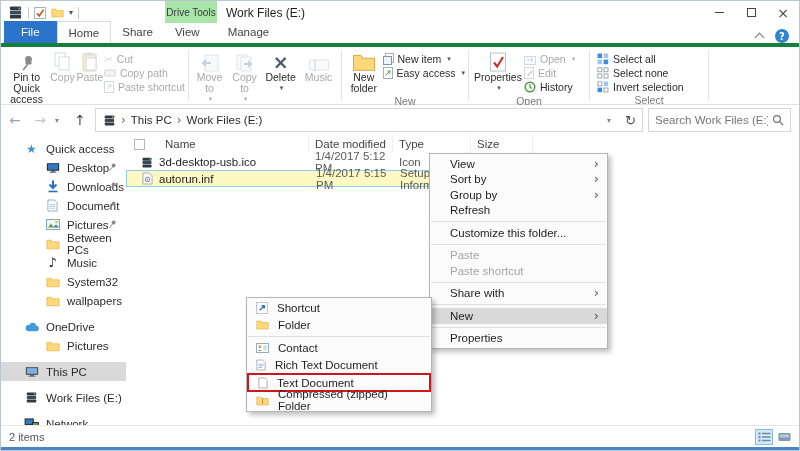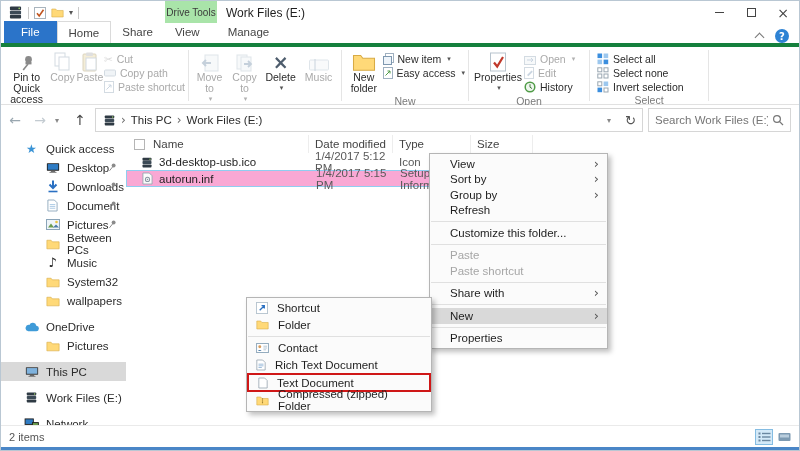--- a/index.html
+++ b/index.html
@@ -71,32 +71,32 @@
   .side-item.selected { background:#d9d9d9; }
   .side-gap { height:7px; }
   .pin-ic { position:absolute; right:9px; top:4px; }
   .ic { display:flex; align-items:center; justify-content:center; width:15px; flex:0 0 auto; }
   .star-g { color:#3a93d5; font-size:12px; }
   .music-g { color:#222; font-size:13px; }
 
   .filearea { flex:1; display:flex; flex-direction:column; position:relative; }
   .cols-header { height:18px; display:flex; align-items:center; font-size:11.5px; color:#444; position:relative; }
   .ch-cell { display:flex; align-items:center; height:100%; border-right:1px solid #ededed; padding-left:6px; }
-  .ch-name { width:183px; padding-left:8px; gap:8px; }
+  .ch-name { width:183px; padding-left:8px; gap:20px; }
   .ch-date { width:84px; }
   .ch-type { width:78px; }
   .ch-size { width:62px; }
   .hdr-checkbox { width:11px; height:11px; border:1px solid #b5b5b5; background:#fff; }
   .sort-caret { position:absolute; left:138px; top:-3px; font-size:10px; color:#666; }
   .frow { height:17px; display:flex; align-items:center; font-size:11.5px; width:420px; }
   .frow .fc-name { width:183px; display:flex; align-items:flex-end; gap:6px; padding-left:15px; color:#1e1e1e; }
   .frow .fc { color:#595959; }
   .frow .fc-date { width:84px; padding-left:6px; }
   .frow .fc-type { width:78px; padding-left:6px; }
-  .frow.hover { border:1px solid #90cdf0; background:#f9a8d4; }
+  .frow.hover { border:1px solid #90cdf0; background:#fef9c3; }
 
   
   .cmenu { position:absolute; left:428px; top:152px; width:179px; background:#fbfbfb; border:1px solid #b5b5b5; box-shadow:3px 3px 5px rgba(0,0,0,.25); padding:2px 0; z-index:10; }
   .cm-item { height:15.5px; display:flex; align-items:center; padding:0 8px 0 20px; font-size:11.5px; color:#1e1e1e; }
   .cm-item .cm-arrow { margin-left:auto; font-size:13px; color:#555; line-height:10px; }
   .cm-item.hl { background:#d9d9d9; }
   .cm-item.dis2 { color:#a6a6a6; }
   .cm-sep { height:1px; background:#e0e0e0; margin:3px 1px; }
 
   

